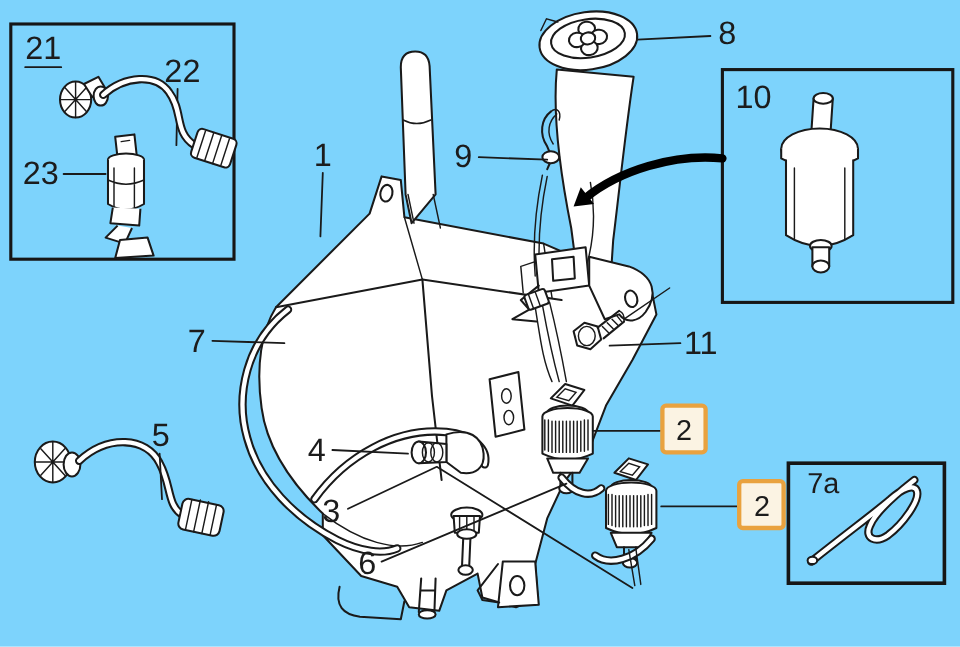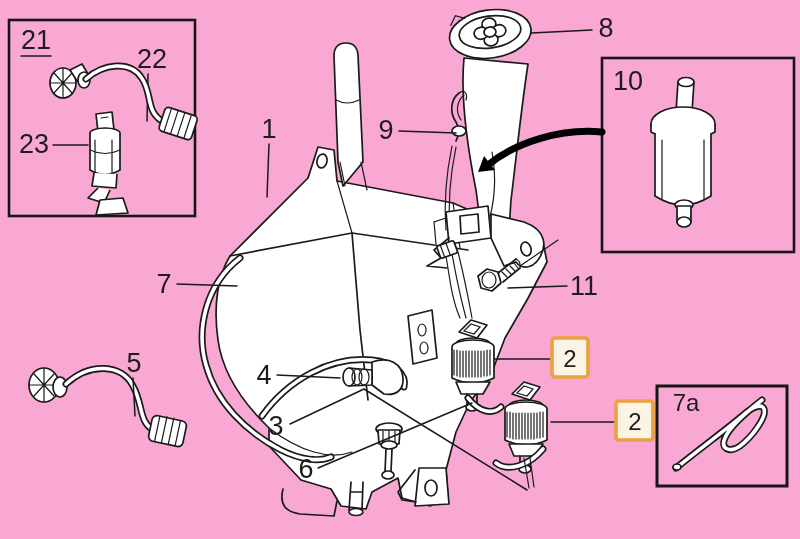--- a/index.html
+++ b/index.html
@@ -1,16 +1,16 @@
 <!DOCTYPE html>
 <html><head>
 <meta charset="utf-8">
 <style>
   html,body{margin:0;padding:0;background:#ffffff;}
-  .stage{position:relative;width:800px;height:539px;background:#f9a8d4;overflow:hidden;}
+  .stage{position:relative;width:800px;height:539px;background:#7dd3fc;overflow:hidden;}
   svg{display:block;}
   
   .ln{fill:none;stroke:#1a1a1a;stroke-width:1.7;stroke-linecap:round;stroke-linejoin:round;}
   .lnf{fill:#ffffff;stroke:#1a1a1a;stroke-width:1.7;stroke-linejoin:round;}
   .thin{fill:none;stroke:#1a1a1a;stroke-width:1.2;stroke-linecap:round;}
   .leader{fill:none;stroke:#1a1a1a;stroke-width:1.5;stroke-linecap:round;stroke-linejoin:round;}
   .hose-out{fill:none;stroke:#1a1a1a;stroke-width:7;stroke-linecap:round;}
   .hose-in{fill:none;stroke:#ffffff;stroke-width:3.6;stroke-linecap:round;}
   .box{fill:none;stroke:#161616;stroke-width:2.6;}
   .box-thick{fill:none;stroke:#161616;stroke-width:3;}

